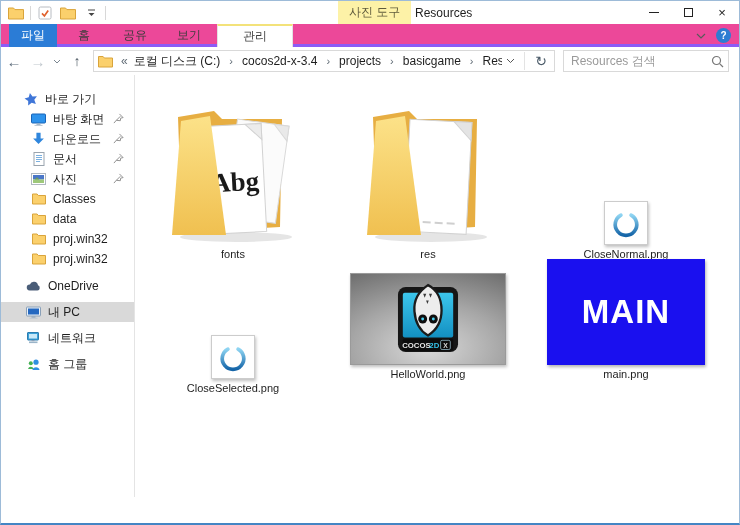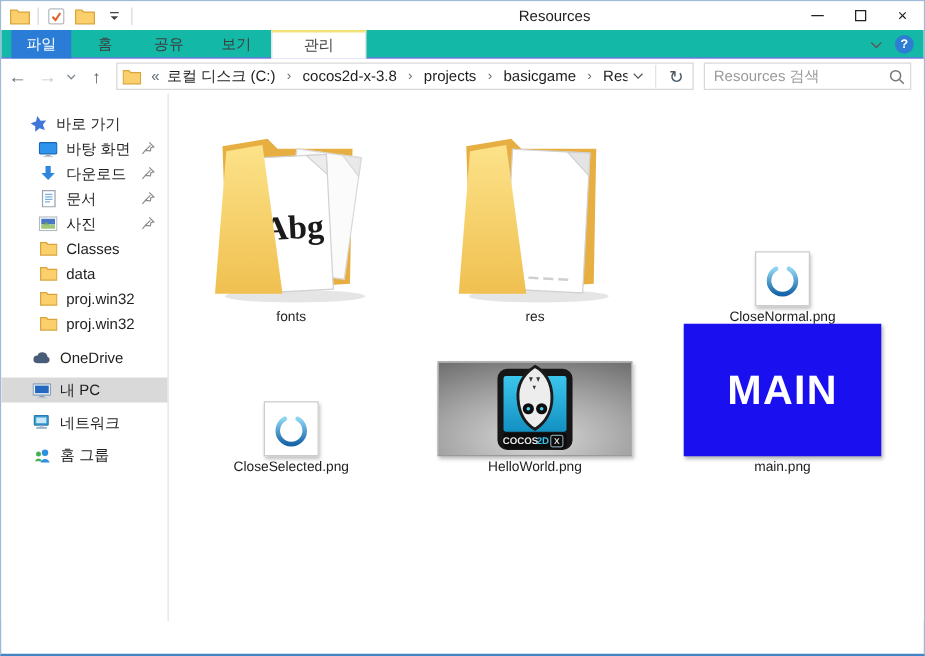--- a/index.html
+++ b/index.html
@@ -22,21 +22,21 @@
     background:#fdf2a7; color:#5f5b3c; display:flex; align-items:center; font-size:12px;
   }
   .win-title { position:absolute; left:414px; top:0; height:23px; display:flex; align-items:center; color:#1e1e1e; }
   .win-controls { position:absolute; right:0; top:0; height:23px; display:flex; }
   .win-btn { width:34px; height:23px; display:flex; align-items:center; justify-content:center; color:#222; }
   .glyph-min { width:10px; height:1px; background:#222; display:block; }
   .glyph-max { width:9px; height:9px; border:1px solid #222; display:block; }
   .glyph-close { font-size:13px; line-height:1; }
 
   
-  .tabs-row { position:absolute; left:0; top:23px; right:0; height:23px; background:#14b8a6; border-bottom:1px solid #8b5cf6;padding-left:48px; }
+  .tabs-row { position:absolute; left:0; top:23px; right:0; height:23px; background:#ec4899; border-bottom:3px solid #8b5cf6;padding-left:48px; }
   .tab { position:absolute; top:0; height:23px; display:flex; align-items:center; justify-content:center; color:#3c3c3c; font-size:12px; }
   .tab-file { left:8px; width:48px; background:#2b7cd6; color:#fff; }
   .tab-home { left:60px; width:46px; }
   .tab-share { left:108px; width:52px;text-align:center; }
   .tab-view { left:162px; width:52px; }
   .tab-manage { left:216px; width:76px; background:#fff; border:1px solid #e3e3e3; border-top:2px solid #f3e27a; border-bottom:none; }
   .ribbon-right { position:absolute; right:8px; top:0; height:23px; display:flex; align-items:center; gap:10px; }
   .help-circle { width:15px; height:15px; border-radius:50%; background:#2d7dd2; color:#fff; font-size:10px; font-weight:bold; display:flex; align-items:center; justify-content:center; }
 
   
@@ -77,21 +77,21 @@
 
   .content { position:absolute; left:135px; top:0; right:0; bottom:0; background:#fff; }
   .file-item { position:absolute; display:flex; flex-direction:column; align-items:center; cursor:default; }
   .icon-area { display:flex; align-items:flex-end; justify-content:center; width:100%; }
   .file-label { margin-top:3px; font-size:11px; color:#1e1e1e; text-align:center; }
 
   .thumb-frame { background:#fff; border:1px solid #ccc; box-shadow:1px 2px 3px rgba(0,0,0,.25); display:flex; align-items:center; justify-content:center; }
   .power-thumb { width:44px; height:44px; }
 
   .hw-thumb {
-    width:156px; height:76px; border:1px solid #9a9a9a;
+    width:156px; height:92px; border:1px solid #9a9a9a;
     background: radial-gradient(ellipse 95% 95% at 50% 82%, #d9d9d9 0%, #a6a6a6 52%, #6f6f6f 100%);
     display:flex; align-items:center; justify-content:center;
     box-shadow:1px 2px 3px rgba(0,0,0,.25);
   }
   .main-thumb {
     width:158px; height:106px; display:flex; align-items:center; justify-content:center;
     box-shadow:1px 2px 3px rgba(0,0,0,.3);
   }
   .main-text { color:#fff; font-size:33px; font-weight:bold; letter-spacing:1px; }
 
@@ -146,20 +146,21 @@
           </svg>
       </span>
       <span class="icon-btn">
         <svg width="9" height="8" viewBox="0 0 9 8">
             <path d="M1 1h7" stroke="#444"></path>
             <path d="M1.5 4l3 3 3-3z" fill="#444"></path>
           </svg>
       </span>
       <span class="qat-sep"></span>
     </div>
+    <div class="contextual-label">사진 도구</div>
     <div class="win-title">Resources</div>
     <div class="win-controls">
       <div class="win-btn">
           <span class="glyph-min"></span>
         </div>
       <div class="win-btn">
           <span class="glyph-max"></span>
         </div>
       <div class="win-btn">
           <span class="glyph-close">×</span>
@@ -196,21 +197,21 @@
     <div class="addressbar">
       <span style="margin-right:4px">
         <svg width="15" height="13" viewBox="0 0 15 13">
             <path d="M.5 1.5h4.6l1.3 1.5h8.1V12H.5z" fill="#fbd06c" stroke="#d9a43b"></path>
           </svg>
       </span>
       <div class="crumbs">
         <span class="addr-overflow">«</span>
         <span class="crumb">로컬 디스크 (C:)</span>
         <span class="crumb-sep">›</span>
-        <span class="crumb">cocos2d-x-3.8</span>
+        <span class="crumb">cocos2d-x-3.4</span>
         <span class="crumb-sep">›</span>
         <span class="crumb">projects</span>
         <span class="crumb-sep">›</span>
         <span class="crumb">basicgame</span>
         <span class="crumb-sep">›</span>
         <span class="crumb">Resources</span>
       </div>
       <div class="addr-right">
         <span style="padding:0 4px">
           <svg width="9" height="6" viewBox="0 0 9 6">
@@ -434,21 +435,21 @@
           <div class="thumb-frame power-thumb">
             <svg width="34" height="34" viewBox="0 0 24 24">
               <path d="M8.4 6.4 A7.6 7.6 0 1 0 15.6 6.4" fill="none" stroke="url(#pwr)" stroke-width="2.6" stroke-linecap="round"></path>
               <line x1="12" y1="2.2" x2="12" y2="10" stroke="url(#pwr)" stroke-width="2.6" stroke-linecap="round"></line>
             </svg>
           </div>
         </div>
         <div class="file-label">CloseNormal.png</div>
       </div>
 
-      <div class="file-item" style="left:14px; top:182px; width:166px;">
+      <div class="file-item" style="left:14px; top:196px; width:166px;">
         <div class="icon-area" style="height:108px">
           <div class="thumb-frame power-thumb">
             <svg width="34" height="34" viewBox="0 0 24 24">
               <path d="M8.4 6.4 A7.6 7.6 0 1 0 15.6 6.4" fill="none" stroke="url(#pwr)" stroke-width="2.6" stroke-linecap="round"></path>
               <line x1="12" y1="2.2" x2="12" y2="10" stroke="url(#pwr)" stroke-width="2.6" stroke-linecap="round"></line>
             </svg>
           </div>
         </div>
         <div class="file-label">CloseSelected.png</div>
       </div>

